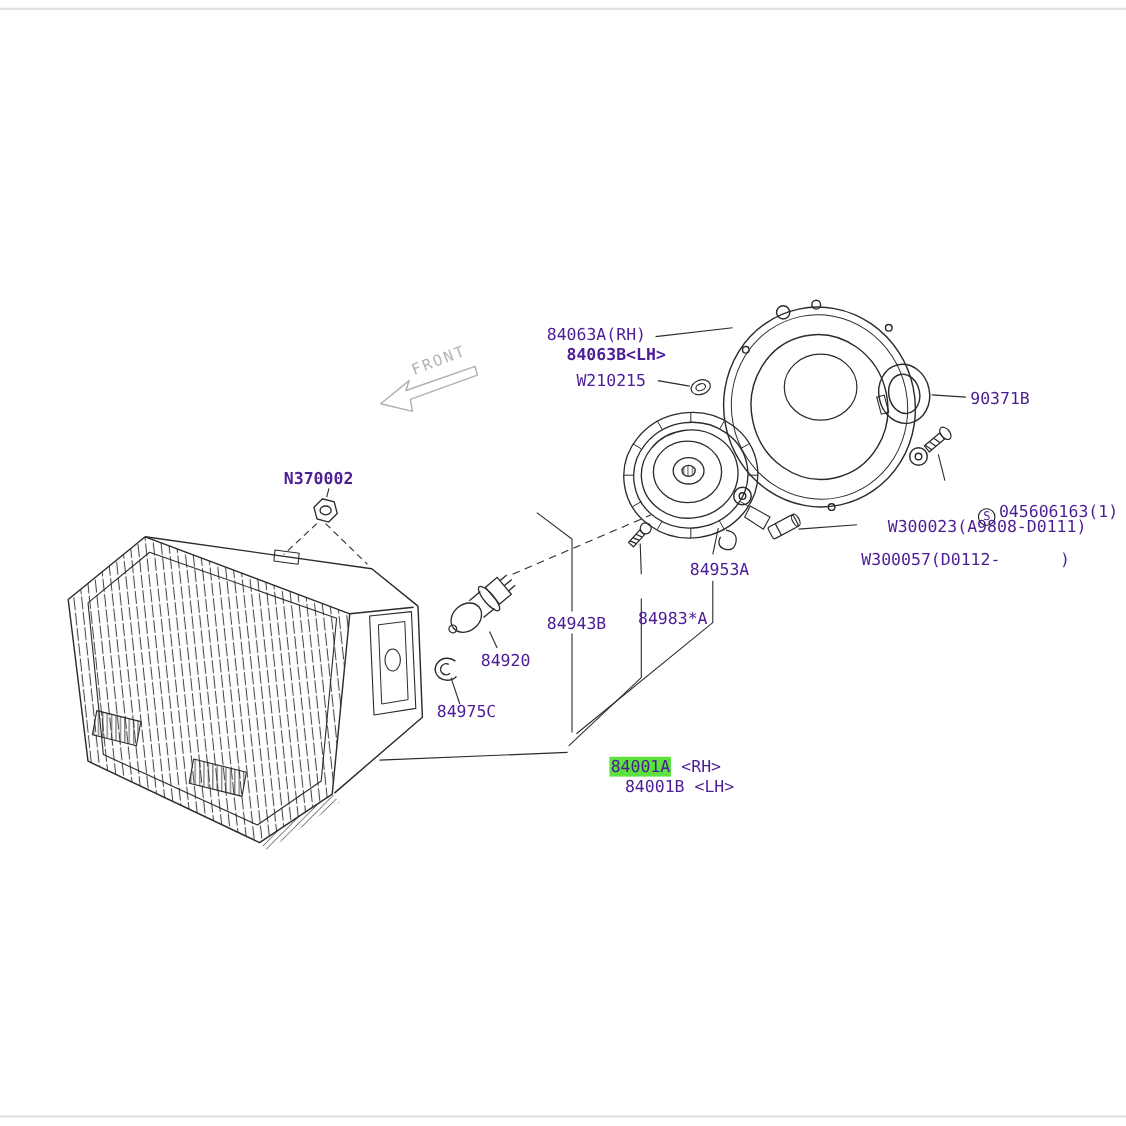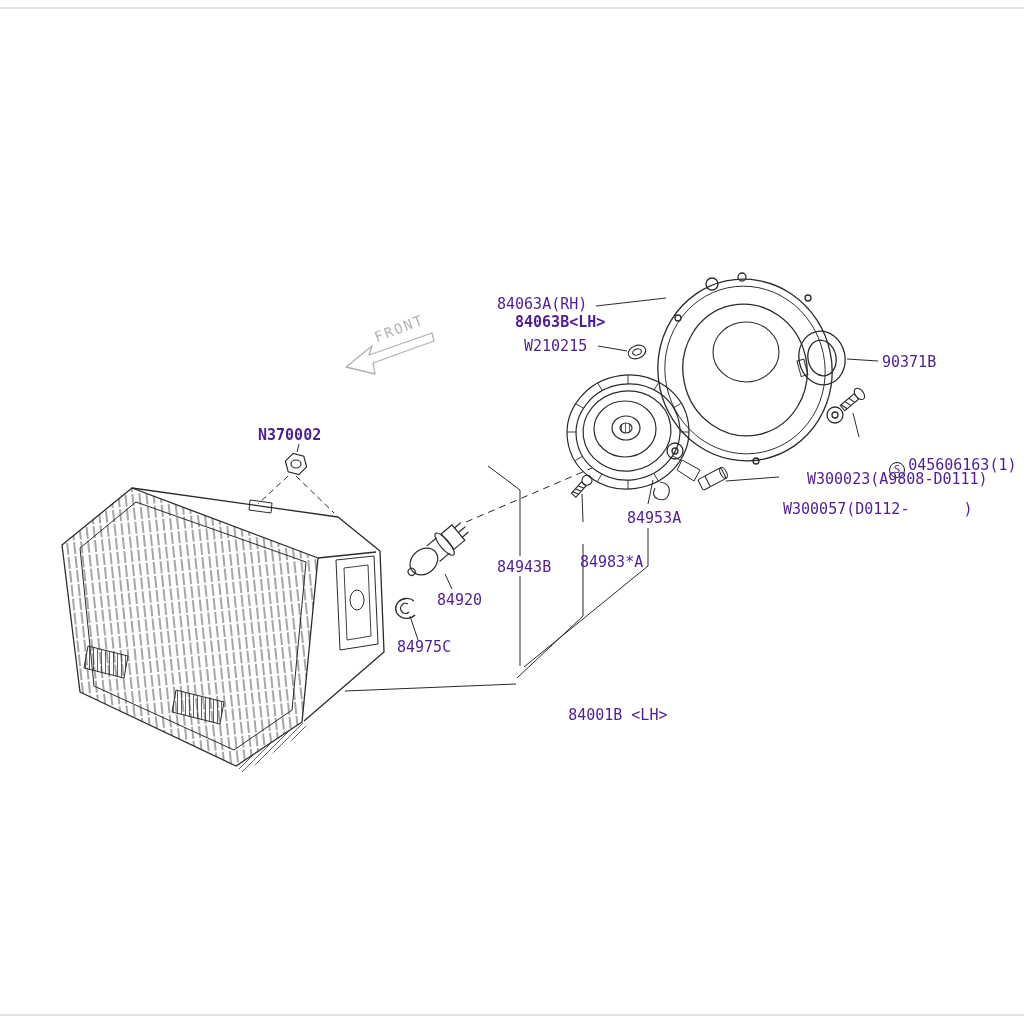--- a/index.html
+++ b/index.html
@@ -205,17 +205,20 @@
   <div class="lbl" style="left:627px; top:509px;text-align:center;">84953A</div>
 
   <div class="lbl" style="left:556px; top:553px;margin-left:24px;">84983*A</div>
 
   <div class="lbl" style="left:497px; top:558px;">84943B</div>
 
   <div class="lbl" style="left:437px; top:591px;">84920</div>
 
   <div class="lbl" style="left:397px; top:638px;">84975C</div>
 
+  <div class="lbl" style="left:518px; top:670px;">
+    <span class="hl" style="background-color: rgb(92, 225, 62);">84001A</span><span> &lt;RH&gt;</span>
+  </div>
   <div class="lbl" style="left:532px; top:688px;">
     <span>84001B</span><span> &lt;LH&gt;</span>
   </div>
 
 </div>
 
 </body></html>

